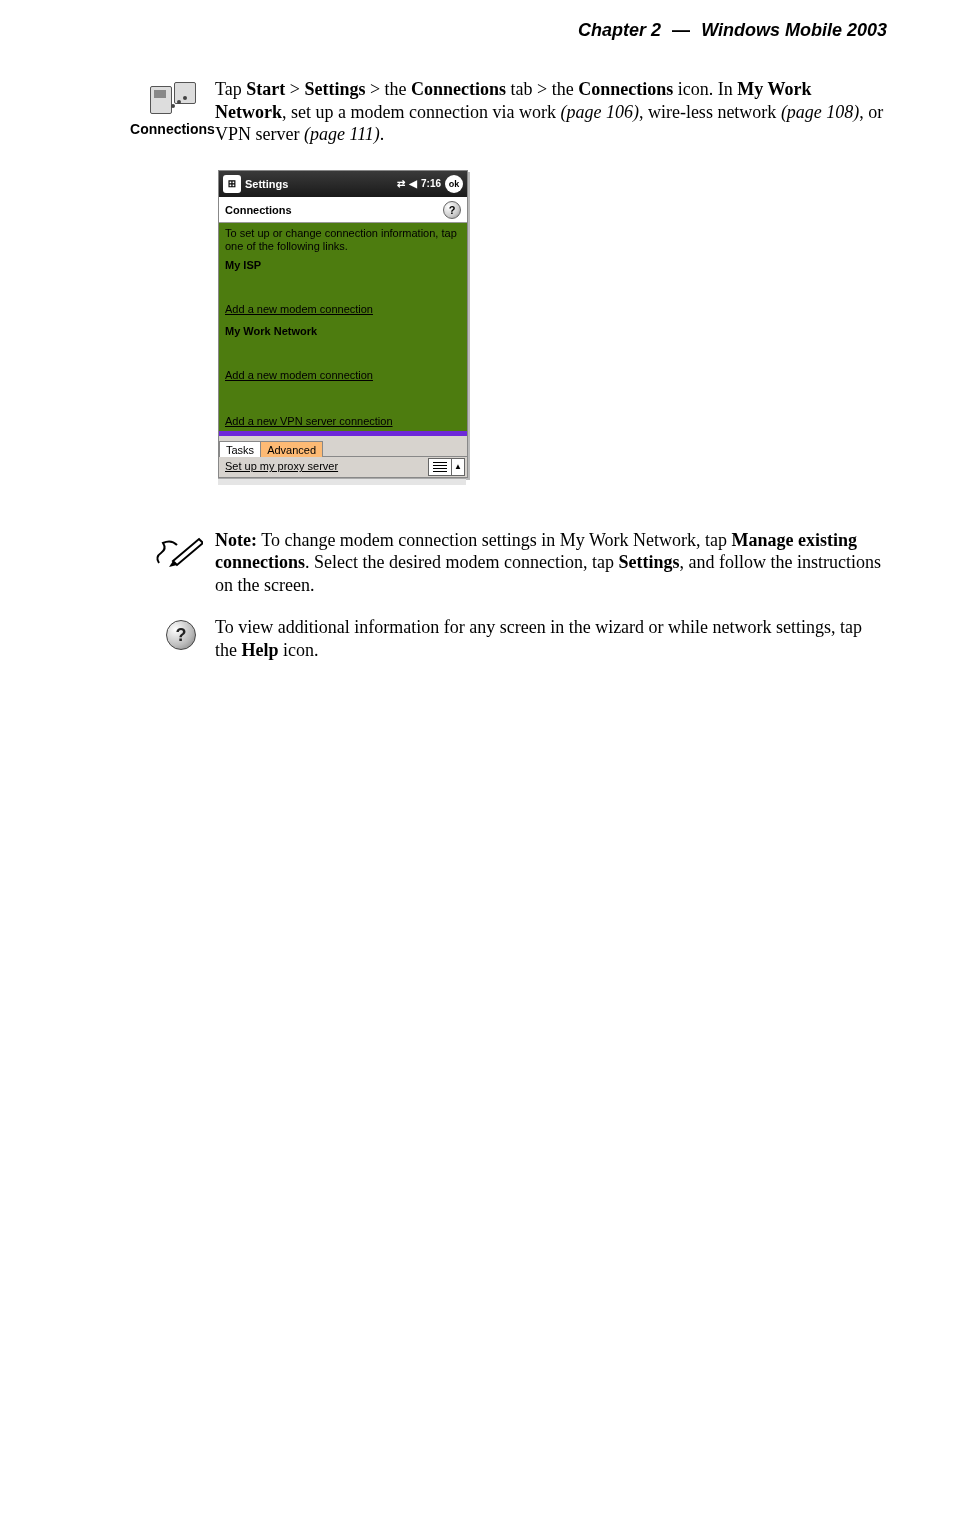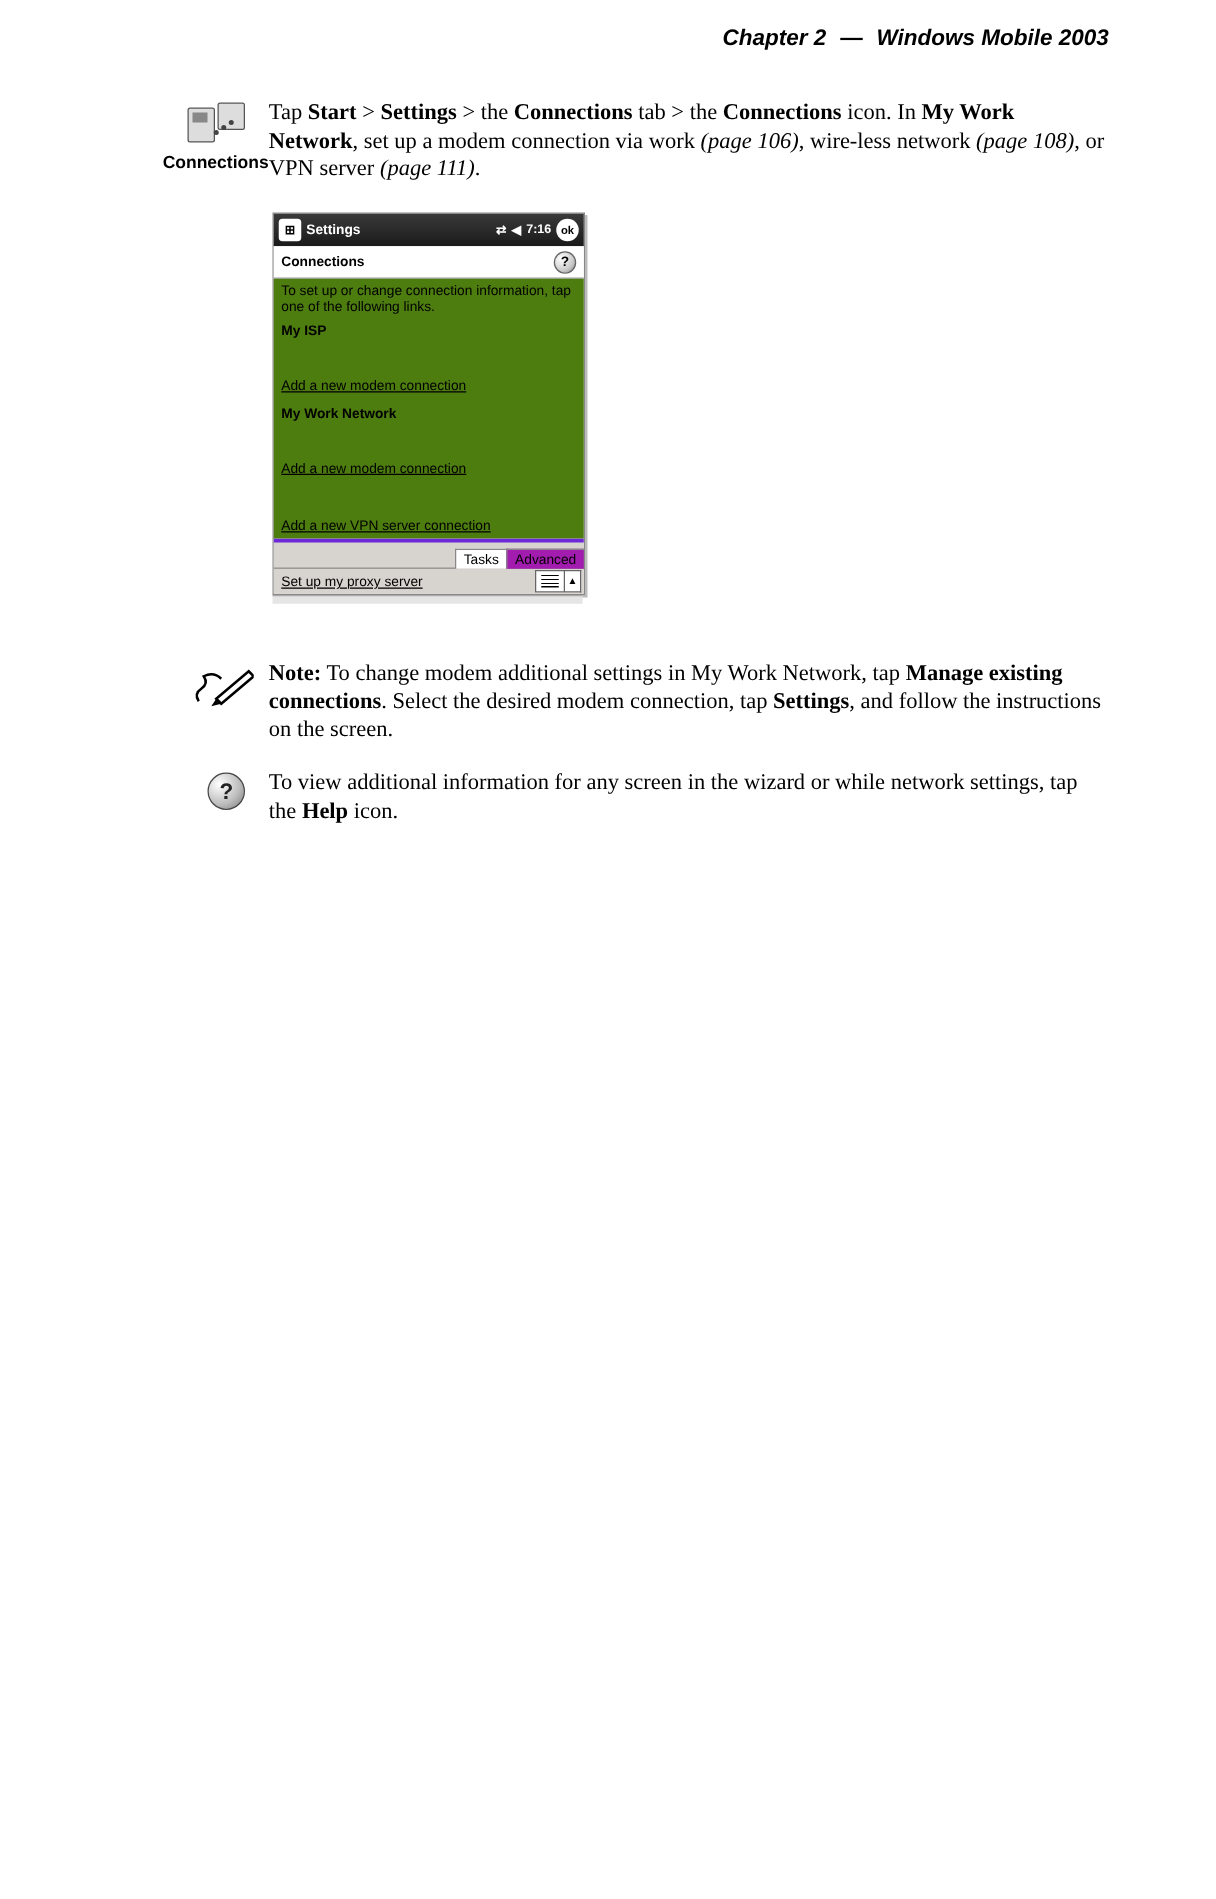--- a/index.html
+++ b/index.html
@@ -168,27 +168,26 @@
     height: 208px;
     box-sizing: border-box;
     background:#4d7c0f;
   }
   .body-area .instr { margin: 2px 0 6px 0; line-height:1.2; }
   .grp-title { font-weight: 700; margin-top: 4px; }
   .link { text-decoration: underline; display:block; line-height:1.35; cursor:default;margin-top:31px; }
   .tabs {
     display:flex; align-items:flex-end;
     background:#d7d3ce;
-    border-top:3px solid #6d28d9;
+    border-top:5px solid #6d28d9;
     height:20px;
-    justify-content:flex-end;
   }
   .tab {
     border:1px solid #888; border-bottom:none;
-    background:#a21caf;
+    background:#fdba74;
     padding: 2px 6px 1px 6px;
     font-size:11px;
     margin-right:-1px;
     position:relative;
     top:1px;
   }
   .tab.active { background:#fff; font-weight:400; }
   .sip-bar {
     height:20px;
     background:#d7d3ce;
@@ -287,21 +286,21 @@
       <div class="icon-col">
         <div class="note-icon">
           <svg viewBox="0 0 50 40">
             <path d="M6 30 Q2 24 8 20 Q14 16 10 10 Q18 6 24 12" fill="none" stroke="#000" stroke-width="2"></path>
             <polygon points="20,28 46,6 50,10 24,32" fill="#fff" stroke="#000" stroke-width="2"></polygon>
             <polygon points="20,28 24,32 16,34" fill="#000"></polygon>
           </svg>
         </div>
       </div>
       <div class="text-col">
-        <b>Note:</b><span> To change modem additional settings in My Work Network, tap </span><b>Manage existing connections</b><span>. Select the desired modem connection, tap </span><b>Settings</b><span>, and follow the instructions on the screen.</span>
+        <b>Note:</b><span> To change modem connection settings in My Work Network, tap </span><b>Manage existing connections</b><span>. Select the desired modem connection, tap </span><b>Settings</b><span>, and follow the instructions on the screen.</span>
       </div>
     </div>
 
     <div class="para-block help-block">
       <div class="icon-col" style="align-items:flex-start;">
         <div class="help-icon">?</div>
       </div>
       <div class="text-col">
         <span>To view additional information for any screen in the wizard or while network settings, tap the </span><b>Help</b><span> icon.</span>
       </div>

